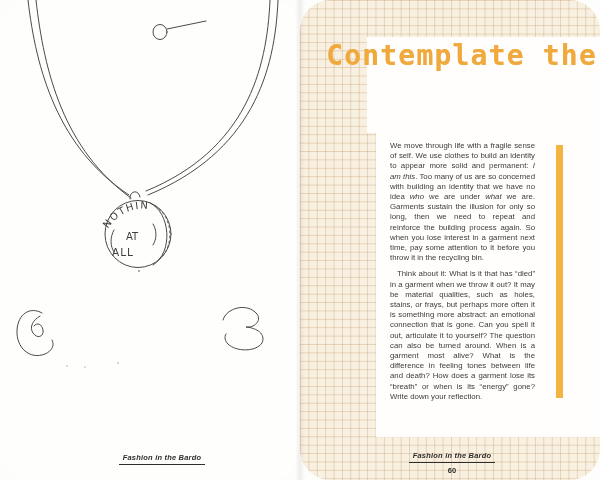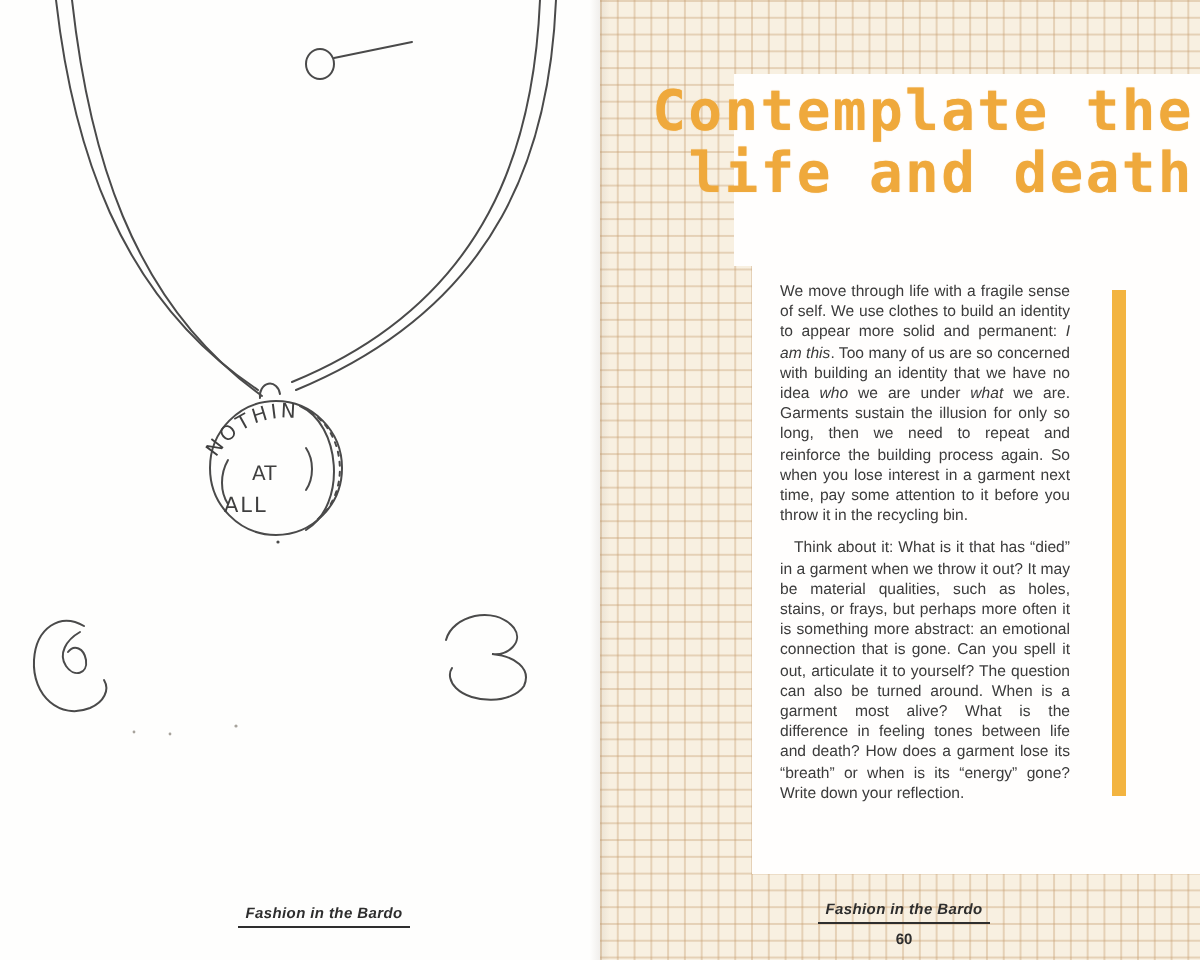--- a/index.html
+++ b/index.html
@@ -1,21 +1,21 @@
 <!DOCTYPE html>
 <html><head>
 <meta charset="utf-8">
 <style>
   html,body{margin:0;padding:0;}
   .book{
     position:relative; width:600px; height:480px; overflow:hidden;
     background:#fdfdfc;
     font-family:"Liberation Sans", sans-serif;
   }
-  .page{position:absolute; top:0; height:480px;}
+  .page{position:absolute; top:0; height:480px;border-radius:31px;}
   .page-left{left:0; width:300px; background:#fefefd;}
   .page-right{
     left:300px; width:300px;
     background-color:#f8f0e1;
     background-image:
       linear-gradient(to right,  rgba(198,158,112,0.38) 1px, transparent 1px),
       linear-gradient(to bottom, rgba(198,158,112,0.38) 1px, transparent 1px);
     background-size:8.4px 8.4px;
   }
   .spine{
@@ -137,21 +137,20 @@
       </div>
     </div>
   </div>
 
   <div class="page page-right">
     <div class="title-bg"></div>
     <div class="body-bg"></div>
 
     <div class="chapter-title">
       <div>Contemplate the</div>
-      <div>life and death</div>
     </div>
 
     <div class="body-text">
       <p><span>We move through life with a fragile sense of self. We use clothes to build an identity to appear more solid and permanent: </span><span style="font-style: italic;">I am this</span><span>. Too many of us are so concerned with building an identity that we have no idea </span><span style="font-style: italic;">who</span><span> we are under </span><span style="font-style: italic;">what</span><span> we are. Garments sustain the illusion for only so long, then we need to repeat and reinforce the building process again. So when you lose interest in a garment next time, pay some attention to it before you throw it in the recycling bin.</span></p>
       <p class="indent"><span>Think about it: What is it that has “died” in a garment when we throw it out? It may be material qualities, such as holes, stains, or frays, but perhaps more often it is something more abstract: an emotional connection that is gone. Can you spell it out, articulate it to yourself? The question can also be turned around. When is a garment most alive? What is the difference in feeling tones between life and death? How does a garment lose its “breath” or when is its “energy” gone? Write down your reflection.</span></p>
     </div>
 
     <div class="accent-bar"></div>
 
     <div class="footer footer-right">

